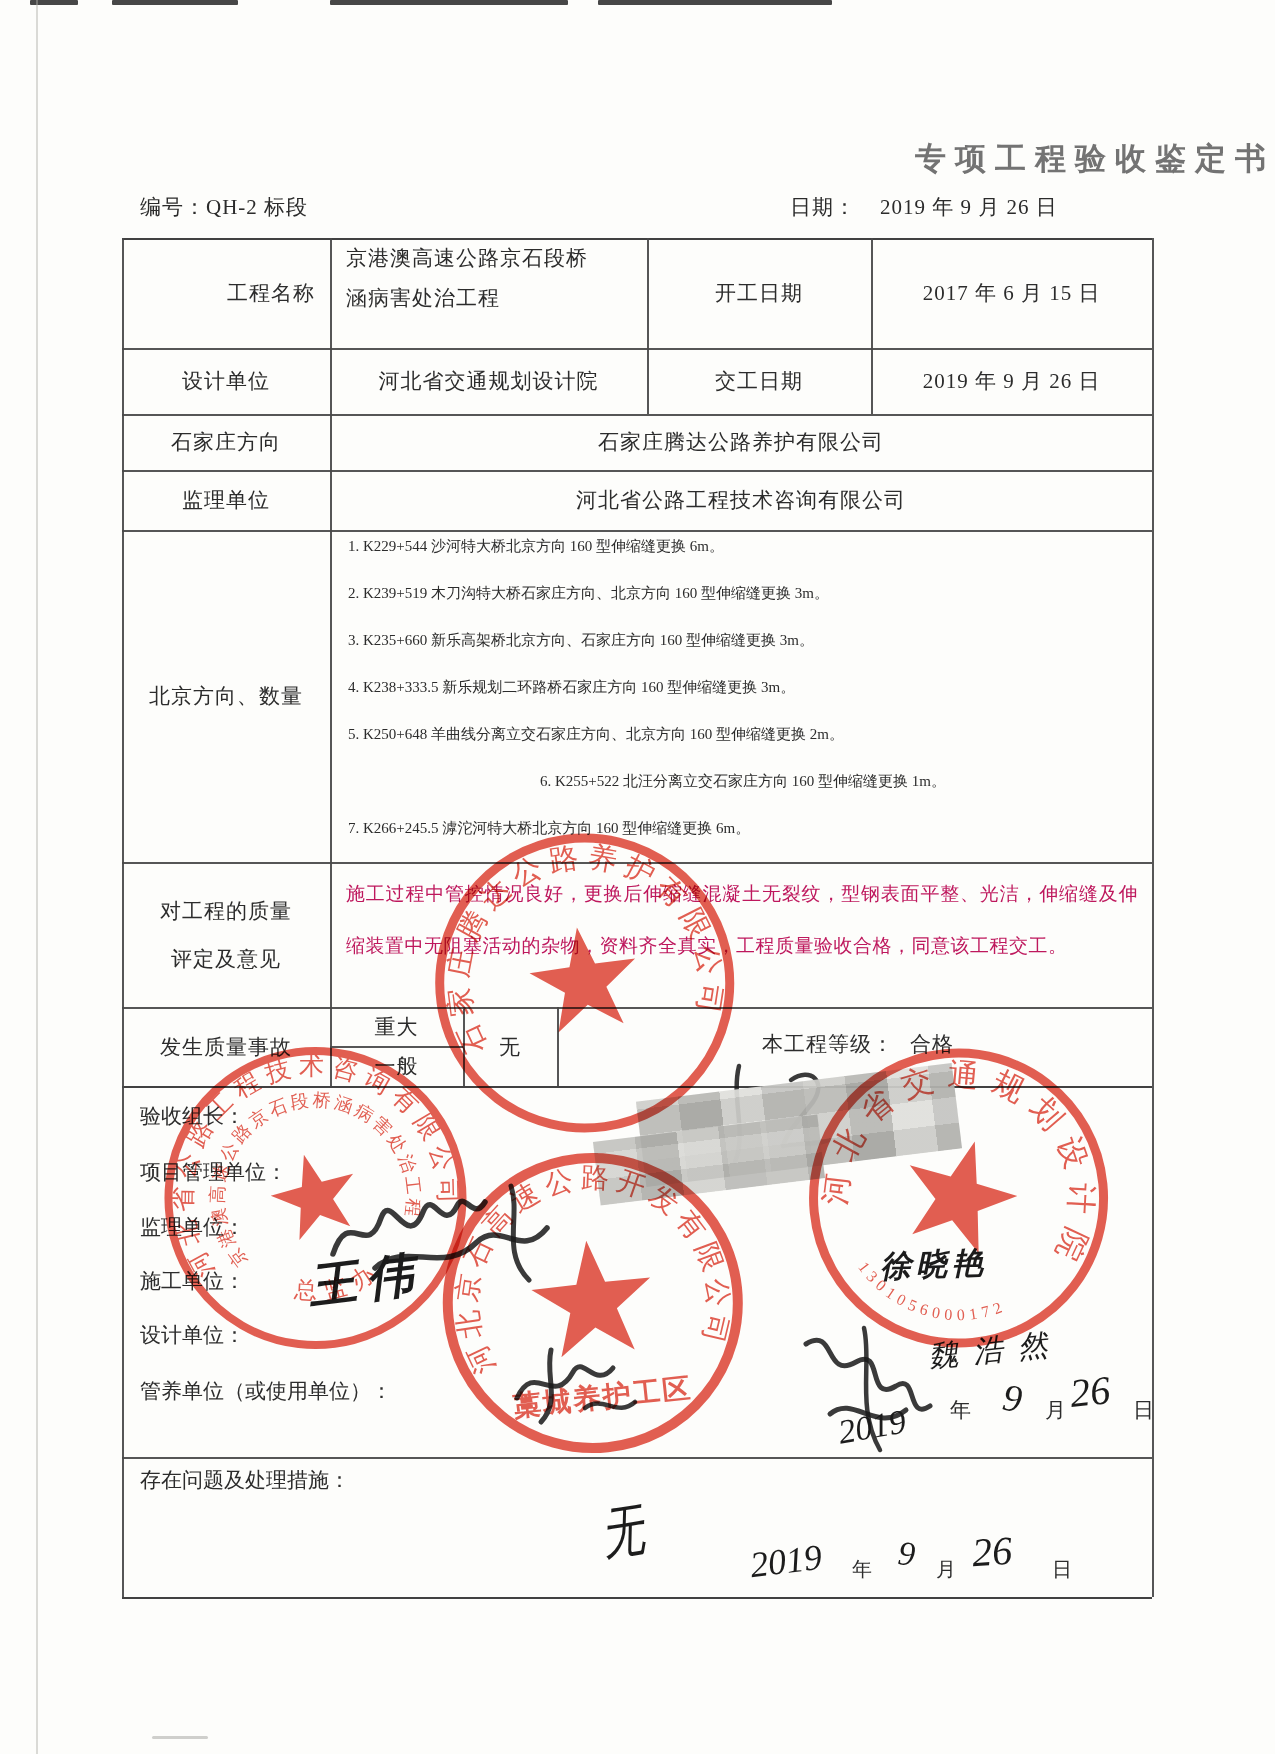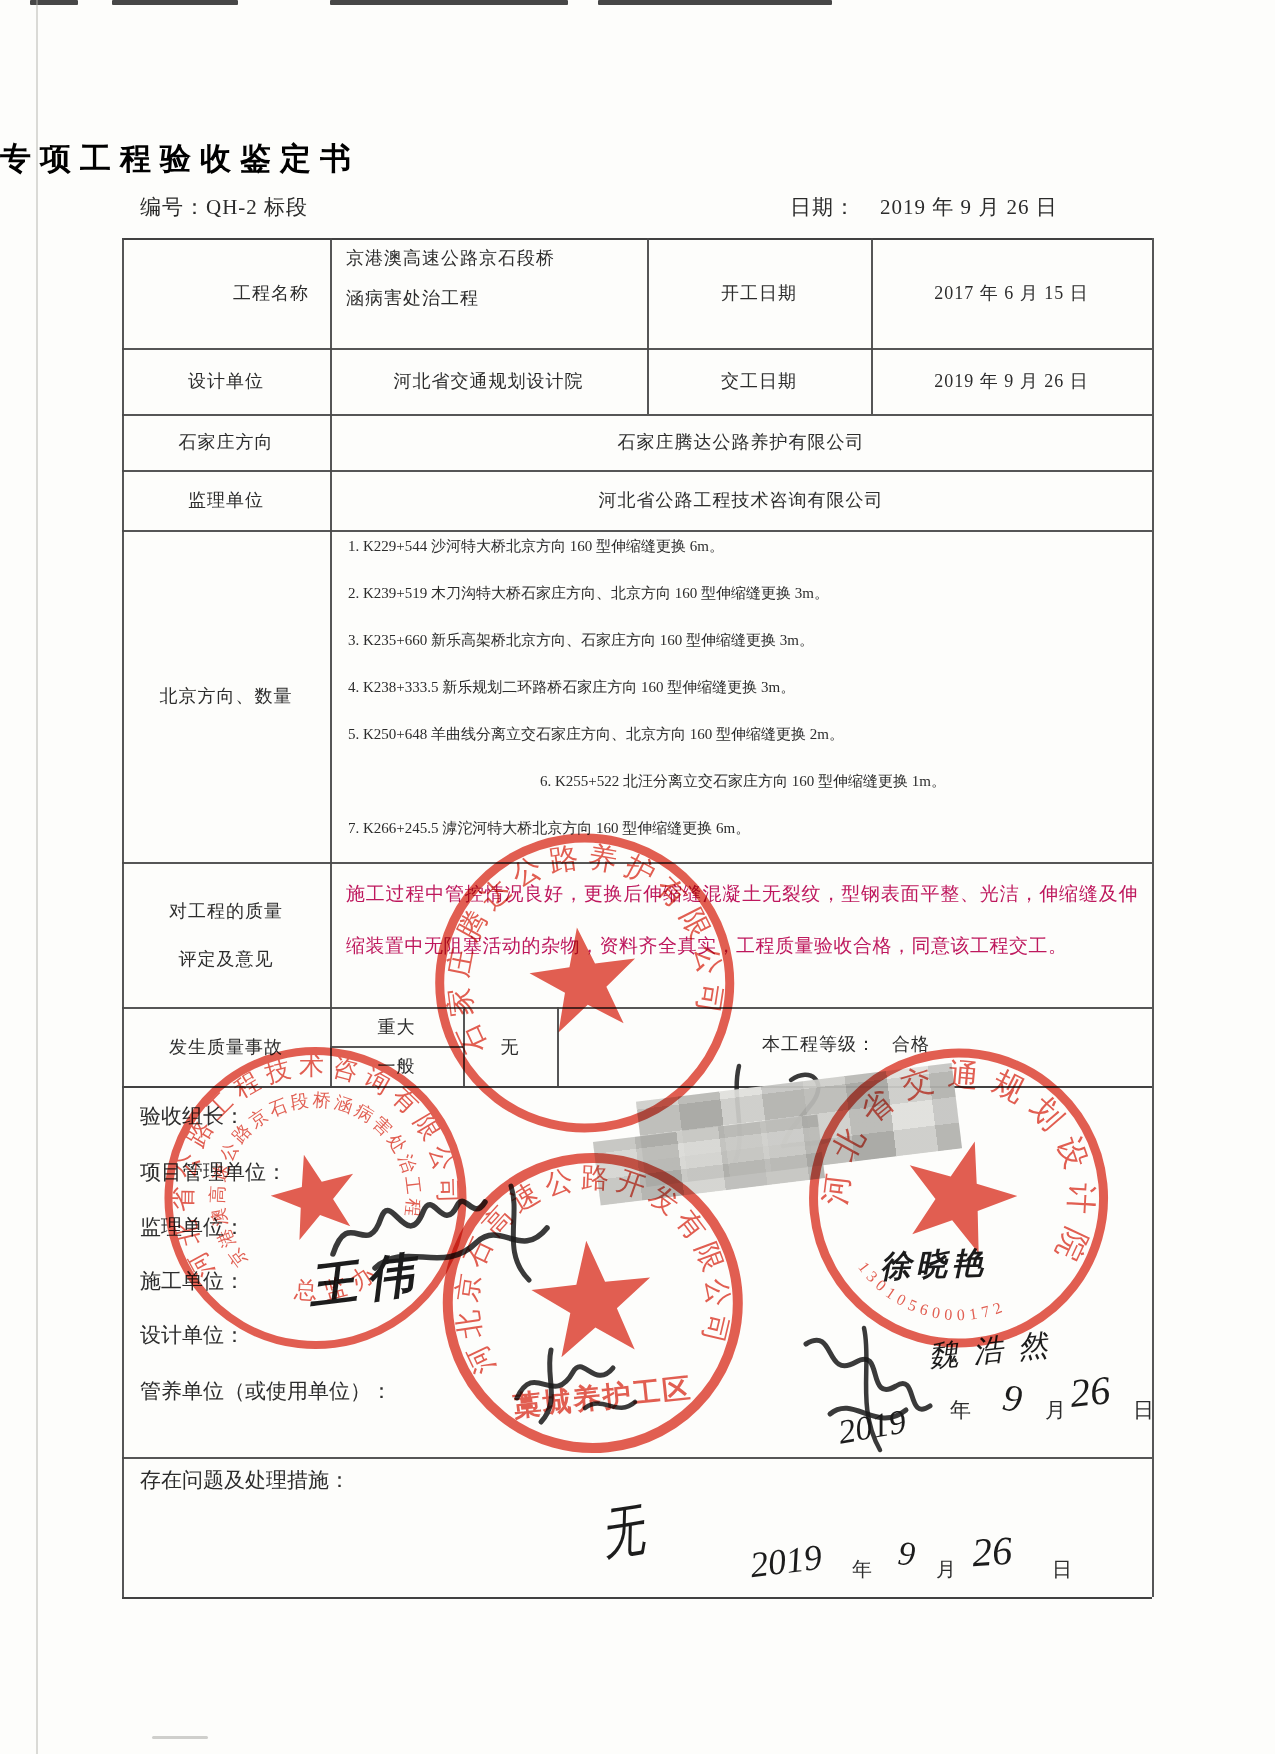--- a/index.html
+++ b/index.html
@@ -8,30 +8,30 @@
     background:#fdfdfb;
     font-family:"Liberation Serif","DejaVu Serif",serif;
     color:#2e2e2e;
   }
   
   .scan-dash{position:absolute;top:0;height:5px;background:#474747;border-radius:1px;}
   .scan-edge{position:absolute;top:0;left:36px;width:2px;height:1754px;background:rgba(175,175,168,.45);}
   .scan-smudge{position:absolute;left:152px;top:1736px;width:56px;height:3px;background:rgba(120,120,118,.35);border-radius:2px;}
   
   .doc-title{
-    position:absolute;left:0;top:138px;width:100%;text-align:left;
-    font-size:31px;font-weight:600;letter-spacing:9px;color:#000000;
+    position:absolute;left:0;top:138px;width:100%;text-align:right;
+    font-size:31px;font-weight:600;letter-spacing:9px;color:#737373;
   }
   .meta{position:absolute;top:193px;font-size:21px;color:#2b2b2b;letter-spacing:1px;}
   
   .hline{position:absolute;background:rgba(72,72,72,.92);height:1.5px;}
   .vline{position:absolute;background:rgba(72,72,72,.92);width:1.5px;}
   .hline.thick{height:2px;background:rgba(55,55,55,.95);}
   
-  .cell{position:absolute;display:flex;align-items:center;font-size:18px;color:#2c2c2c;letter-spacing:1px;}
+  .cell{position:absolute;display:flex;align-items:center;font-size:21px;color:#2c2c2c;letter-spacing:1px;}
   .cell.center{justify-content:center;text-align:center;}
   .cell.left{justify-content:flex-start;}
   .two-line{flex-direction:column;justify-content:center;line-height:40px;}
   .scope-item{position:absolute;left:348px;width:790px;font-size:15px;color:#2c2c2c;white-space:nowrap;}
   .quality-text{
     position:absolute;left:346px;top:868px;width:792px;
     font-size:19px;line-height:52px;text-align:justify;color:#be185d;letter-spacing:.5px;
   }
   
   .stamp{position:absolute;mix-blend-mode:multiply;opacity:.82;}

